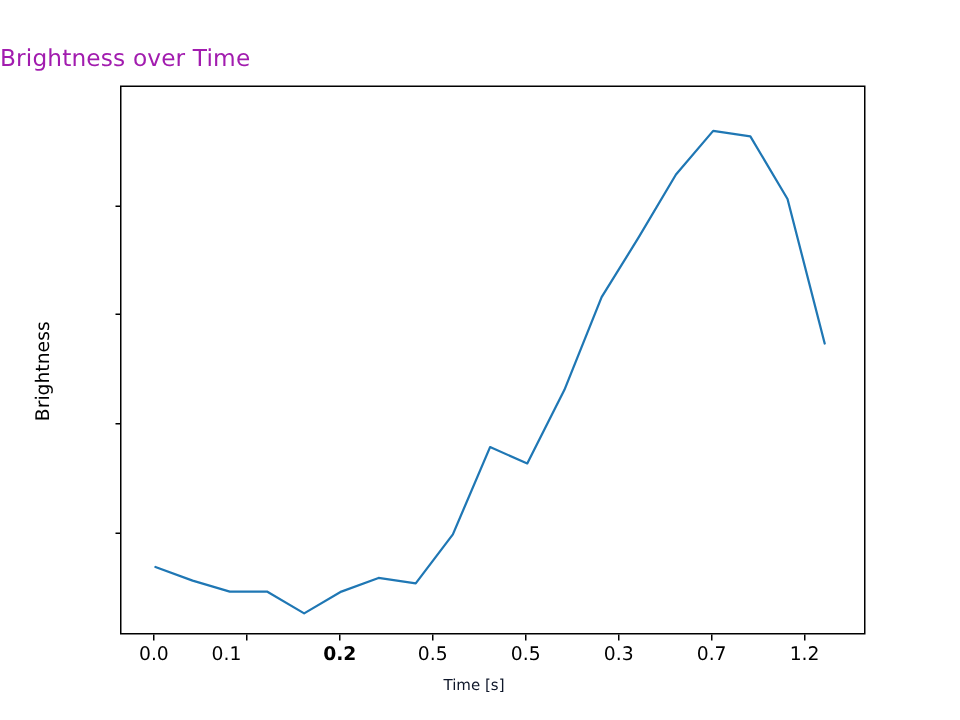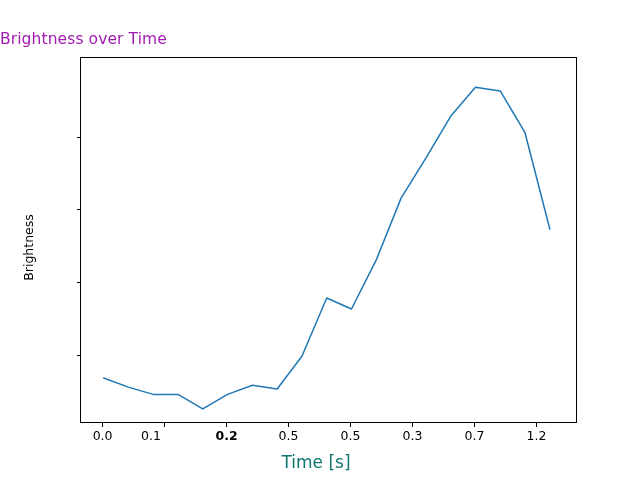--- a/index.html
+++ b/index.html
@@ -16,21 +16,21 @@
     border:1.05px solid #000000;box-sizing:border-box;background:transparent;}
   #plot-svg{position:absolute;left:0;top:0;width:497px;height:366px;display:block;}
   .ytick-mark{position:absolute;left:76.5px;width:3.6px;height:1.05px;background:#000;}
   .xtick-label{position:absolute;top:428px;width:60px;text-align:center;
     font-size:12.5px;color:#000000;transform:translateX(-30px);}
   .xtick-mark{position:absolute;top:423px;width:1.05px;height:3.6px;background:#000;}
 
   #ylabel{position:absolute;left:-112px;top:240px;width:280px;text-align:center;
     font-size:12.5px;color:#000000;transform:rotate(-90deg);}
   #xlabel{position:absolute;left:0;top:452px;width:632px;text-align:center;
-    font-size:17px;color:#0f766e;}
+    font-size:10px;color:#0f172a;}
 </style>
 </head>
 <body>
 
 <div id="figure">
 
   <div id="chart-title">Brightness over Time</div>
 
   <div id="plot-area">
     <svg id="plot-svg" viewBox="0 0 497 366" preserveAspectRatio="none">

